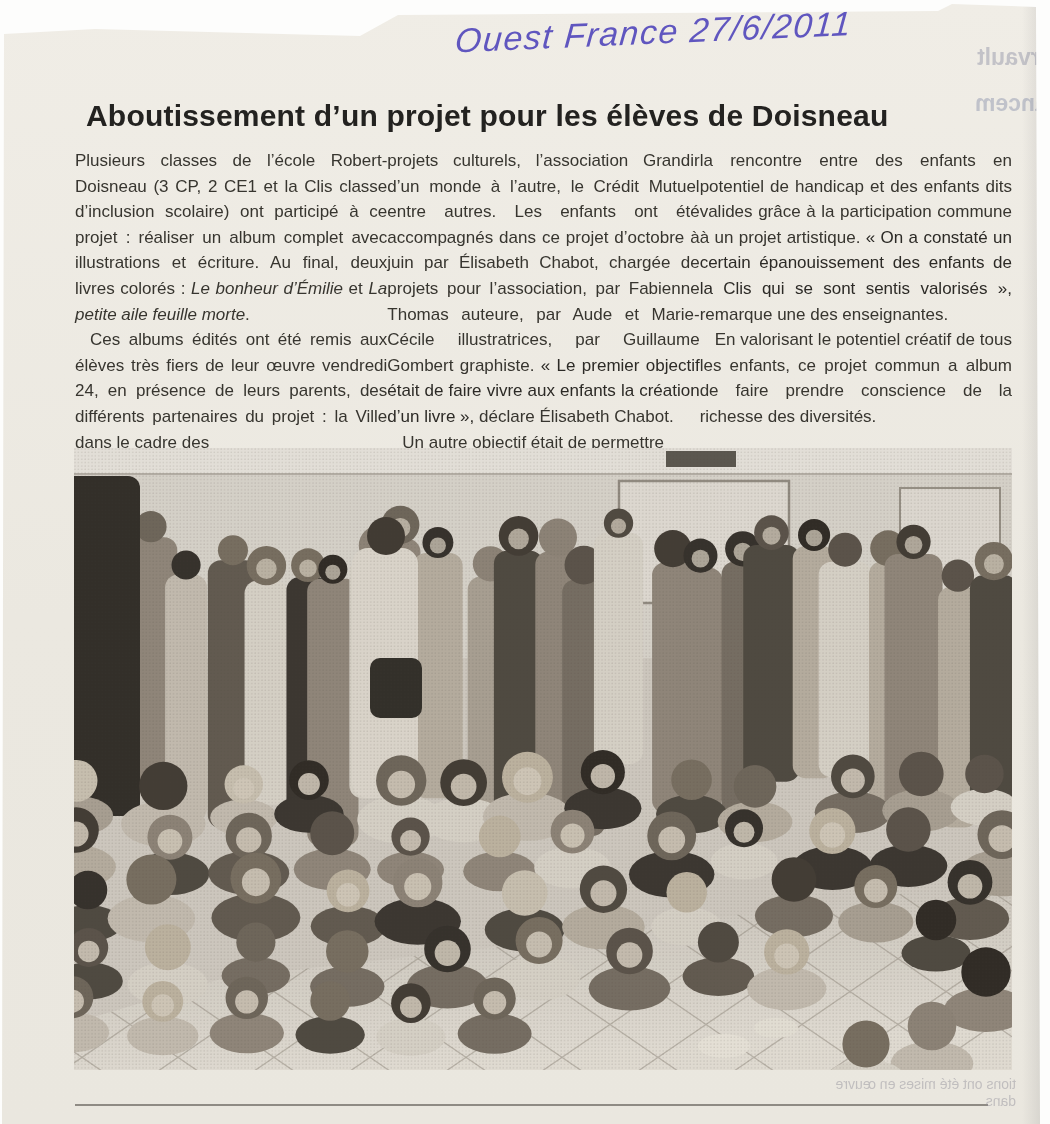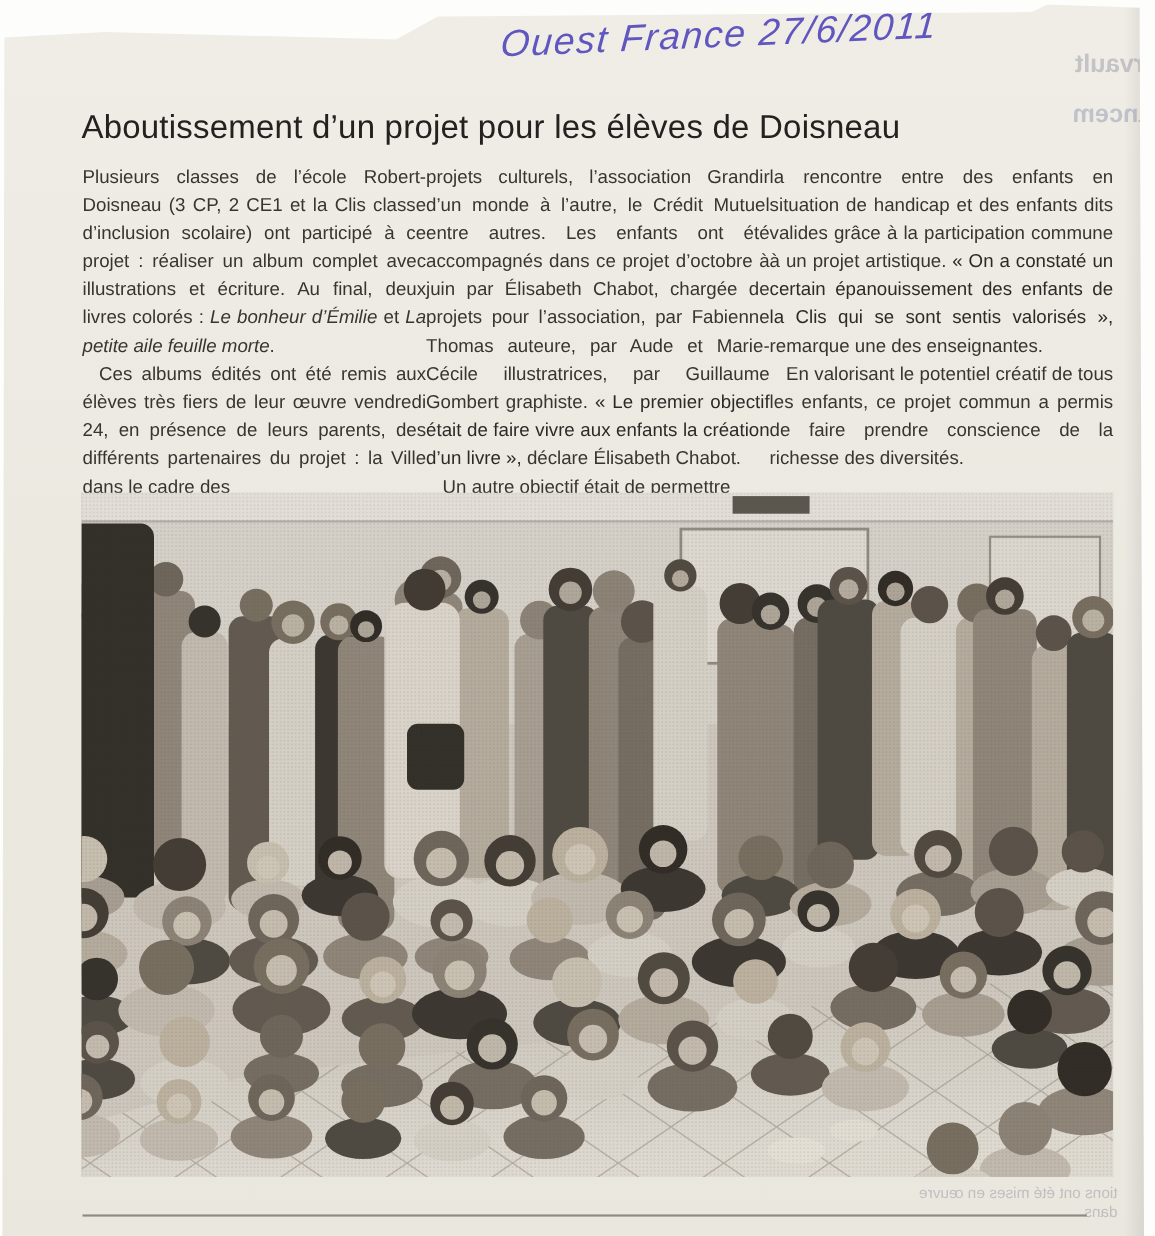--- a/index.html
+++ b/index.html
@@ -21,22 +21,22 @@
     position:absolute;left:455px;top:10px;width:520px;
     font-size:34px;font-style:italic;color:#4c41ba;
     transform:rotate(-2.5deg) skewX(-7deg);
     letter-spacing:1.5px;opacity:.88;white-space:nowrap;
   }
   .kicker{
     position:absolute;left:75px;top:50px;margin:0;
     font-size:24px;font-weight:bold;color:#262522;letter-spacing:.2px;
   }
   .headline{
-    position:absolute;left:74px;top:99px;margin:0;width:950px;
-    font-size:30px;font-weight:400;color:#232220;letter-spacing:.2px;white-space:nowrap;
+    position:absolute;left:86px;top:99px;margin:0;width:950px;
+    font-size:30px;font-weight:700;color:#232220;letter-spacing:.2px;white-space:nowrap;
   }
   .body-cols{
     position:absolute;left:75px;top:148px;width:937px;
     display:flex;
   }
   .col{flex:1;font-size:17px;line-height:25.6px;color:#37352f;text-align:justify;}
   .col p{margin:0;}
   .col p.ind{text-indent:15px;}
   .seg-b{font-weight:400;color:#2c2a26;}
   .seg-i{font-style:italic;}
@@ -81,22 +81,22 @@
   <div class="body-cols" id="article-body">
       <div class="col">
         <p><span>Plusieurs classes de l’école Robert-Doisneau (3 CP, 2 CE1 et la Clis classe d’inclusion scolaire) ont participé à ce projet : réaliser un album complet avec illustrations et écriture. Au final, deux livres colorés : </span><span class="seg-i">Le bonheur d’Émilie</span><span> et </span><span class="seg-i">La petite aile feuille morte</span><span>.</span></p>
         <p class="ind"><span>Ces albums édités ont été remis aux élèves très fiers de leur œuvre vendredi 24, en présence de leurs parents, des différents partenaires du projet : la Ville dans le cadre des</span></p>
       </div>
       <div class="col">
         <p><span>projets culturels, l’association Grandir d’un monde à l’autre, le Crédit Mutuel entre autres. Les enfants ont été accompagnés dans ce projet d’octobre à juin par Élisabeth Chabot, chargée de projets pour l’association, par Fabienne Thomas auteure, par Aude et Marie-Cécile illustratrices, par Guillaume Gombert graphiste. </span><span class="seg-b">« Le premier objectif était de faire vivre aux enfants la création d’un livre »,</span><span> déclare Élisabeth Chabot.</span></p>
         <p class="ind"><span>Un autre objectif était de permettre</span></p>
       </div>
       <div class="col">
-        <p><span>la rencontre entre des enfants en situation de handicap et des enfants dits valides grâce à la participation commune à un projet artistique. </span><span class="seg-b">« On a constaté un certain épanouissement des enfants de la Clis qui se sont sentis valorisés »,</span><span> remarque une des enseignantes.</span></p>
-        <p class="ind"><span>En valorisant le potentiel créatif de tous les enfants, ce projet commun a permis de faire prendre conscience de la richesse des diversités.</span></p>
+        <p><span>la rencontre entre des enfants en potentiel de handicap et des enfants dits valides grâce à la participation commune à un projet artistique. </span><span class="seg-b">« On a constaté un certain épanouissement des enfants de la Clis qui se sont sentis valorisés »,</span><span> remarque une des enseignantes.</span></p>
+        <p class="ind"><span>En valorisant le potentiel créatif de tous les enfants, ce projet commun a album de faire prendre conscience de la richesse des diversités.</span></p>
       </div>
     </div>
 
   <figure class="photo">
     <svg id="photo-svg" viewBox="0 0 938 622" preserveAspectRatio="none">
         <defs>
           <linearGradient id="fg" x1="0" y1="0" x2="0.3" y2="1">
             <stop offset="0" stop-color="#c6c1b8"></stop>
             <stop offset="1" stop-color="#e3dfd6"></stop>
           </linearGradient>

